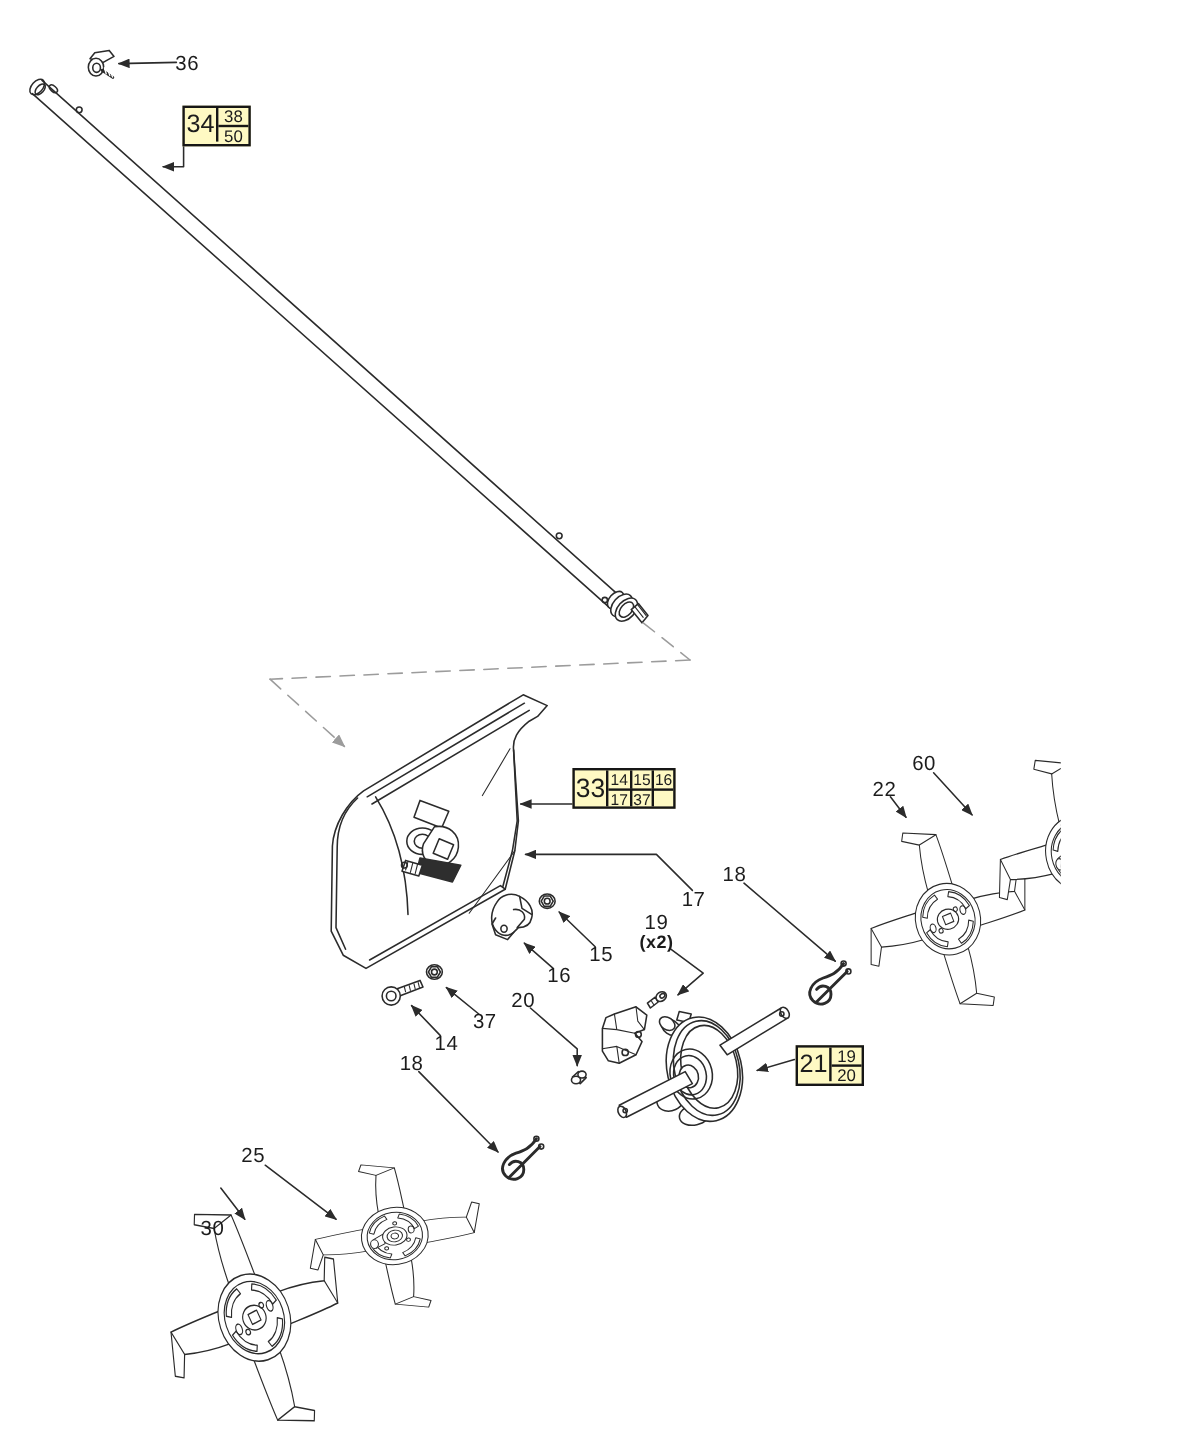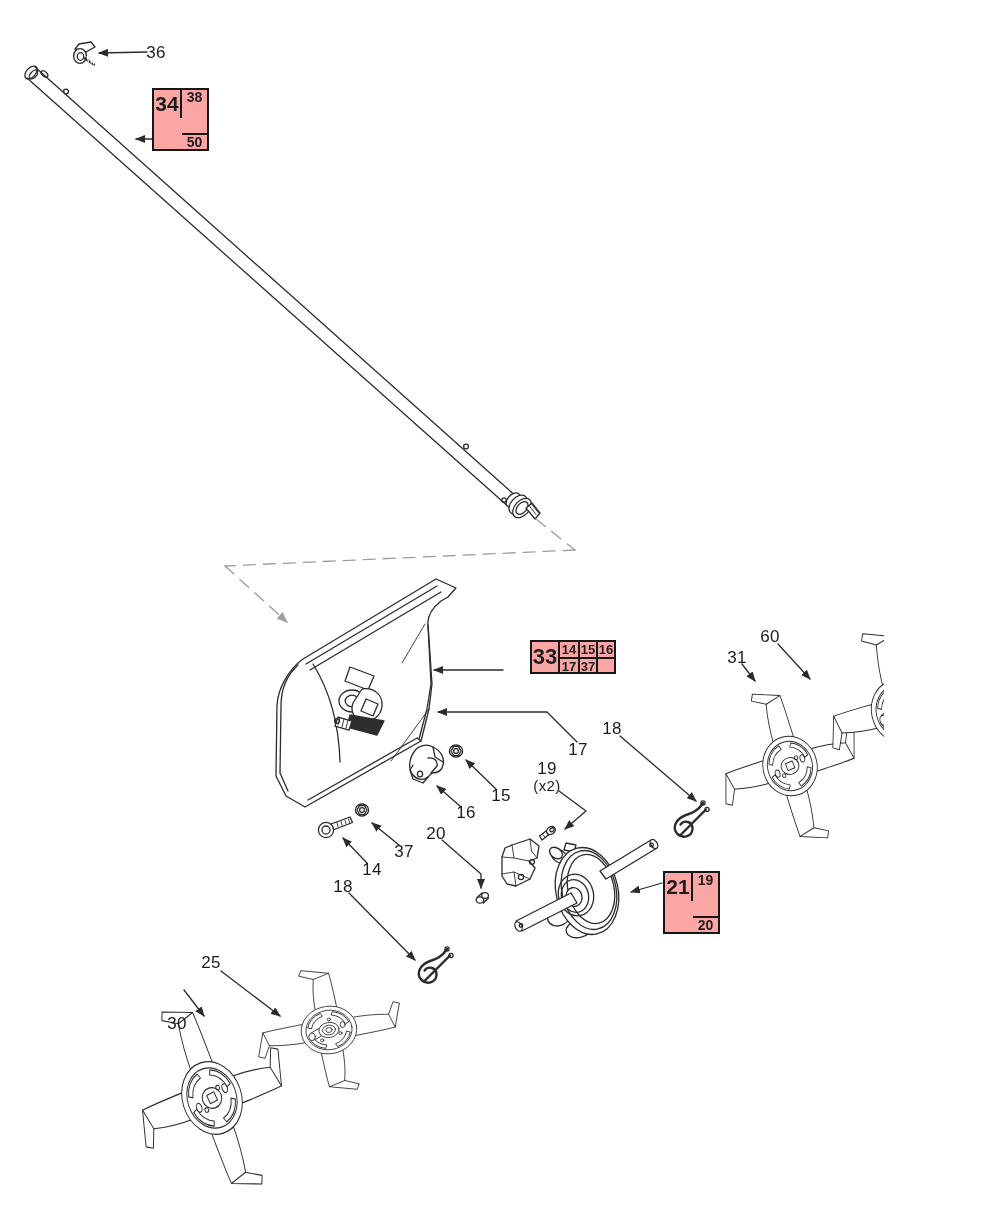--- a/index.html
+++ b/index.html
@@ -10,26 +10,26 @@
   #art .w{fill:#ffffff;}
   #art .d{fill:#2e2e2e;stroke:#2e2e2e;}
   #art .thin{stroke-width:0.9;}
   #art .thick{stroke-width:2.4;}
   #art .dash{stroke:#9c9c9c;stroke-dasharray:12 8;}
   #art .wh{stroke:#ffffff;stroke-width:1.1;}
   #art marker path{fill:#2b2b2b;stroke:none;}
   #art marker.g path{fill:#9c9c9c;stroke:none;}
   .lbl{position:absolute;transform:translate(-50%,-50%);font-size:17px;line-height:1.05;
        letter-spacing:0.4px;white-space:nowrap;text-align:center;}
-  .lbl .sub{font-size:15px;display:block;}
-  .co{position:absolute;display:flex;border:2px solid #161616;background:#fca5a5;box-sizing:content-box;font-weight:bold;}
+  .lbl .sub{font-size:15px;display:block;font-weight:bold;}
+  .co{position:absolute;display:flex;border:2px solid #161616;background:#fef9c3;box-sizing:content-box;}
   .co-main{display:flex;align-items:center;justify-content:center;font-size:21px;
            border-right:2px solid #161616;padding:0 1px;}
   .co-main.m25{width:24px;height:28px;}
-  .co-side{display:flex;flex-direction:column;gap:29px;}
+  .co-side{display:flex;flex-direction:column;}
   .co-cell{width:25px;height:14px;line-height:14px;text-align:center;font-size:14px;}
   .co-cell.t{border-top:2px solid #161616;}
   .co-main.m33{width:24px;height:30px;font-size:22px;}
   .grid33{display:grid;grid-template-columns:repeat(3,18px);grid-auto-rows:15px;}
   .grid33 div{text-align:center;font-size:13px;line-height:15px;}
   .grid33 div:nth-child(2),.grid33 div:nth-child(3),
   .grid33 div:nth-child(5),.grid33 div:nth-child(6){border-left:2px solid #161616;}
   .grid33 div:nth-child(n+4){border-top:2px solid #161616;}
 </style>
 </head>
@@ -269,34 +269,34 @@
 <div class="lbl" style="left:547px;top:777px">
   <span>19</span>
   <span class="sub">(x2)</span>
 </div>
 <div class="lbl" style="left:501px;top:796px">15</div>
 <div class="lbl" style="left:466px;top:813px">16</div>
 <div class="lbl" style="left:436px;top:834px">20</div>
 <div class="lbl" style="left:404px;top:852px">37</div>
 <div class="lbl" style="left:372px;top:870px">14</div>
 <div class="lbl" style="left:343px;top:887px">18</div>
-<div class="lbl" style="left:737px;top:658px">31</div>
+<div class="lbl" style="left:737px;top:658px">22</div>
 <div class="lbl" style="left:770px;top:637px">60</div>
 <div class="lbl" style="left:211px;top:963px">25</div>
 <div class="lbl" style="left:177px;top:1024px">30</div>
 
 <div class="co" style="left:152px;top:88px">
   <div class="co-main m25">34</div>
   <div class="co-side">
     <div class="co-cell">38</div>
     <div class="co-cell t">50</div>
   </div>
 </div>
 
-<div class="co" style="left:530px;top:640px">
+<div class="co" style="left:477px;top:640px">
   <div class="co-main m33">33</div>
   <div class="grid33">
     <div>14</div>
     <div>15</div>
     <div>16</div>
     <div>17</div>
     <div>37</div>
     <div></div>
   </div>
 </div>

